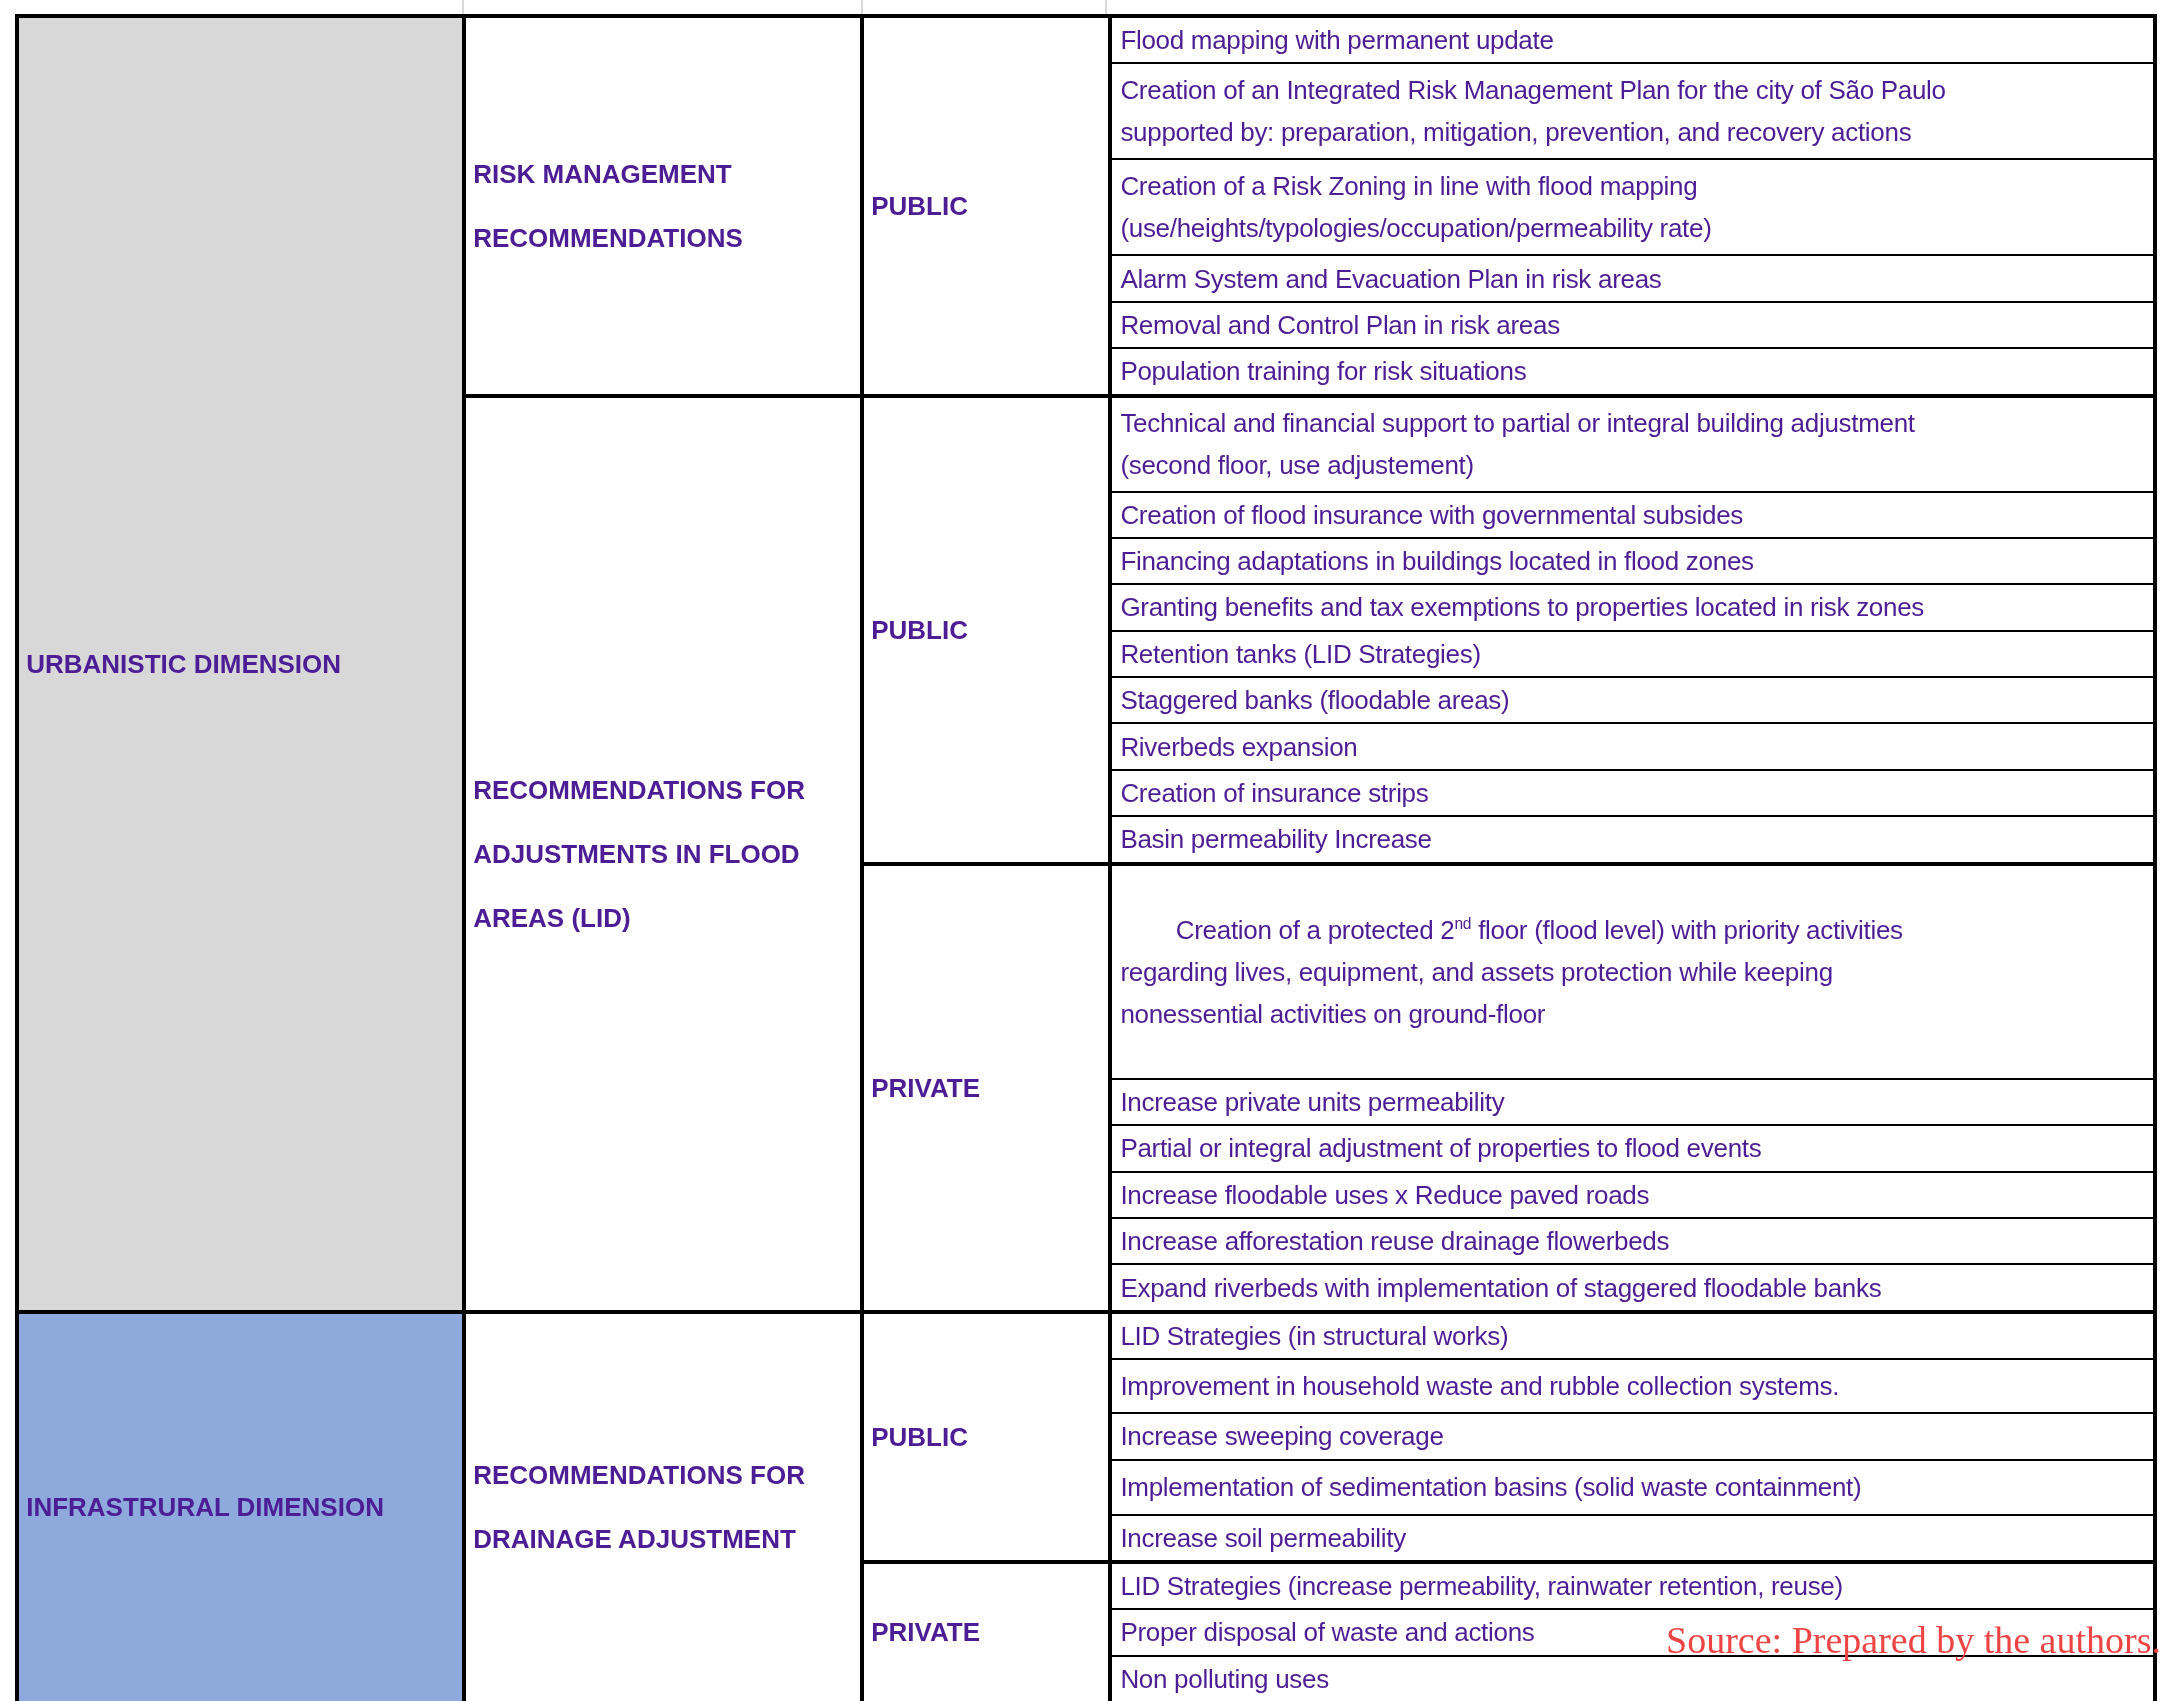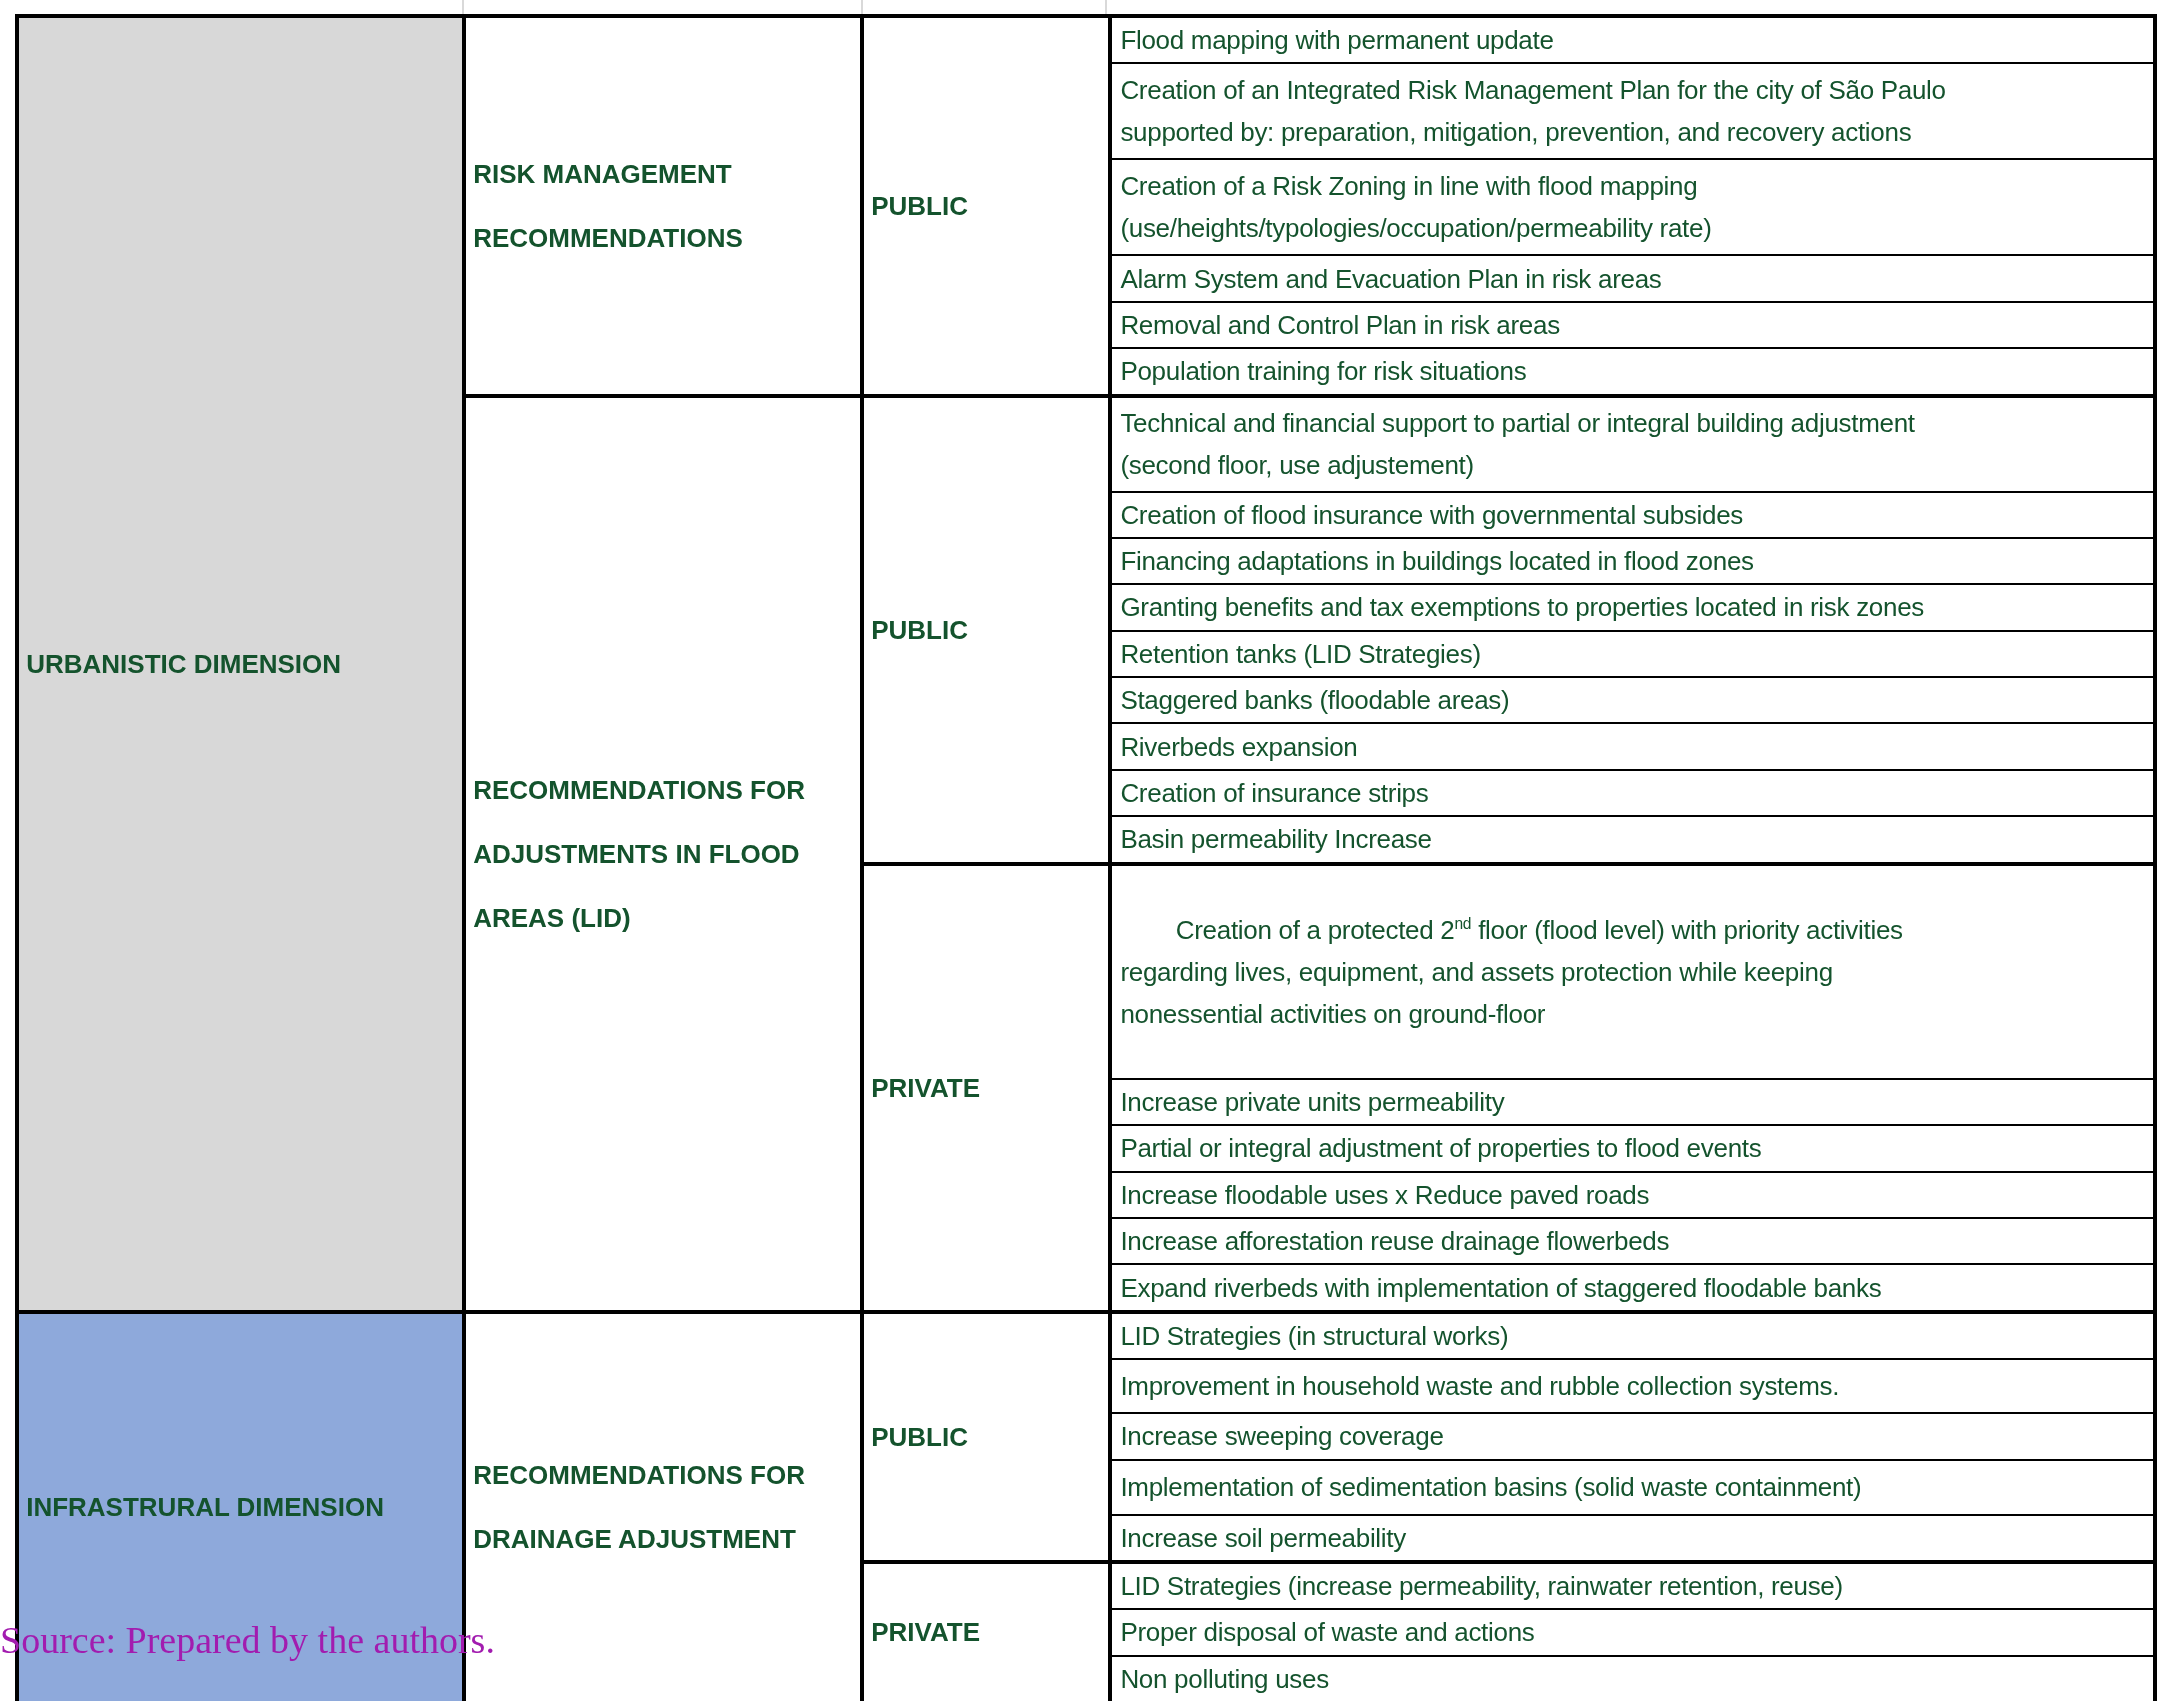--- a/index.html
+++ b/index.html
@@ -7,43 +7,43 @@
   .page { position:relative; width:2161px; height:1701px; background:#ffffff; overflow:hidden; }
 
   
   .gridline { position:absolute; top:0; width:2.4px; height:15px; background:#d9d9d9; }
   .gl1 { left:462px; } .gl2 { left:861px; } .gl3 { left:1105px; }
 
   table.rec { position:absolute; left:15px; top:14px; width:2138px;
               border-collapse:collapse; table-layout:fixed; }
   col.c1 { width:447px; } col.c2 { width:398px; } col.c3 { width:248px; } col.c4 { width:1045px; }
 
-  td { border:2.4px solid #000; vertical-align:middle; color:#14532d; overflow:hidden; }
+  td { border:2.4px solid #000; vertical-align:middle; color:#4c1d95; overflow:hidden; }
 
   
   td.head { border-width:4.8px; font-weight:bold; font-size:26px; line-height:64px;
             text-align:left; white-space:pre-line; padding:0 7.2px; background:#fff; }
 
   
   td.item { font-size:26px; line-height:42px; letter-spacing:-0.3px;
             padding:1.2px 6px 1.2px 8.4px; white-space:pre; border-right-width:4.8px; }
 
   tr.tt > td { border-top-width:4.8px; }
   tr.tb > td { border-bottom-width:4.8px; }
 
   tr.h74  { height:44px; }
   tr.h90  { height:54px; }
   tr.h92  { height:55px; }
   tr.h160 { height:96px; }
   tr.h235 { height:141px; }
 
   sup { font-size:0.6em; vertical-align:super; line-height:0; }
 
-  .source { position:absolute; left:0; top:1618px; width:100%; text-align:left;
-            font-family:"Liberation Serif","DejaVu Serif",serif; font-size:38px; color:#a21caf; }
+  .source { position:absolute; left:0; top:1618px; width:100%; text-align:right;
+            font-family:"Liberation Serif","DejaVu Serif",serif; font-size:38px; color:#ef4444; }
 </style>
 </head>
 <body>
 
 <div class="page">
 
   <div class="gridline gl1"></div>
   <div class="gridline gl2"></div>
   <div class="gridline gl3"></div>
 

